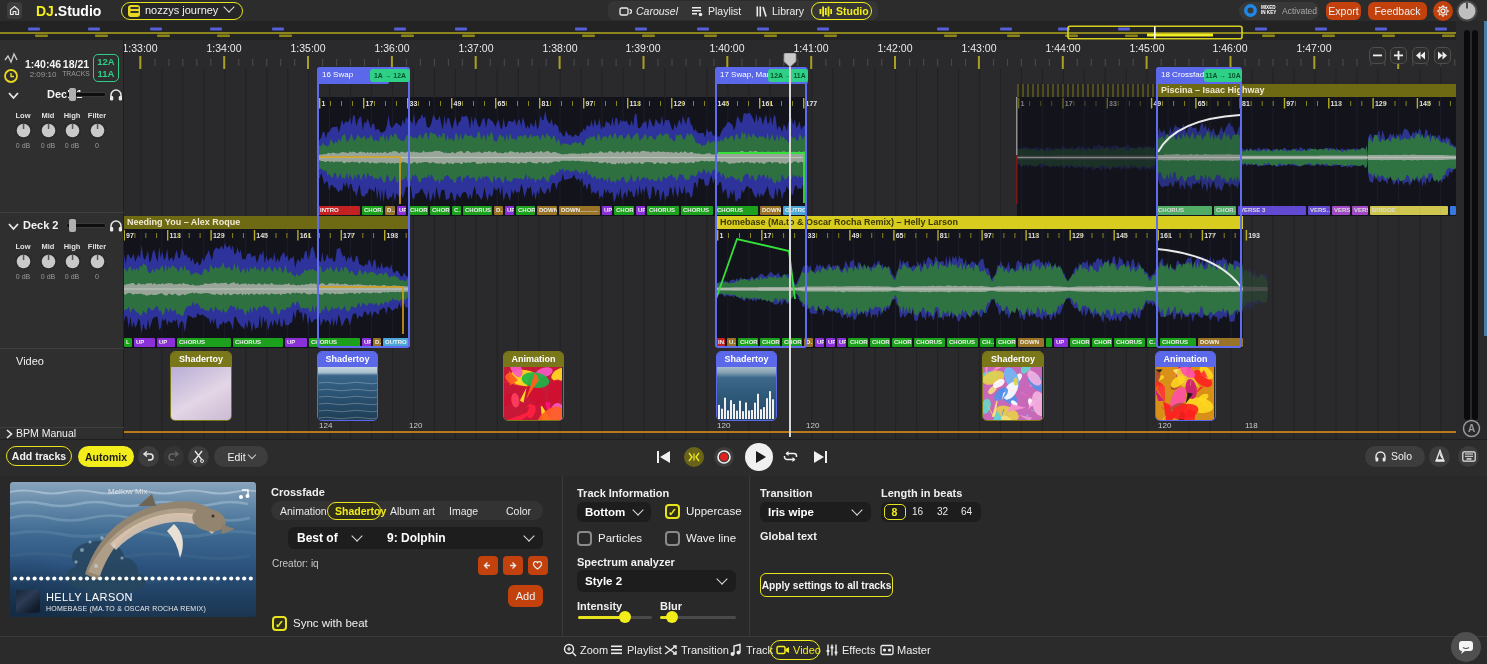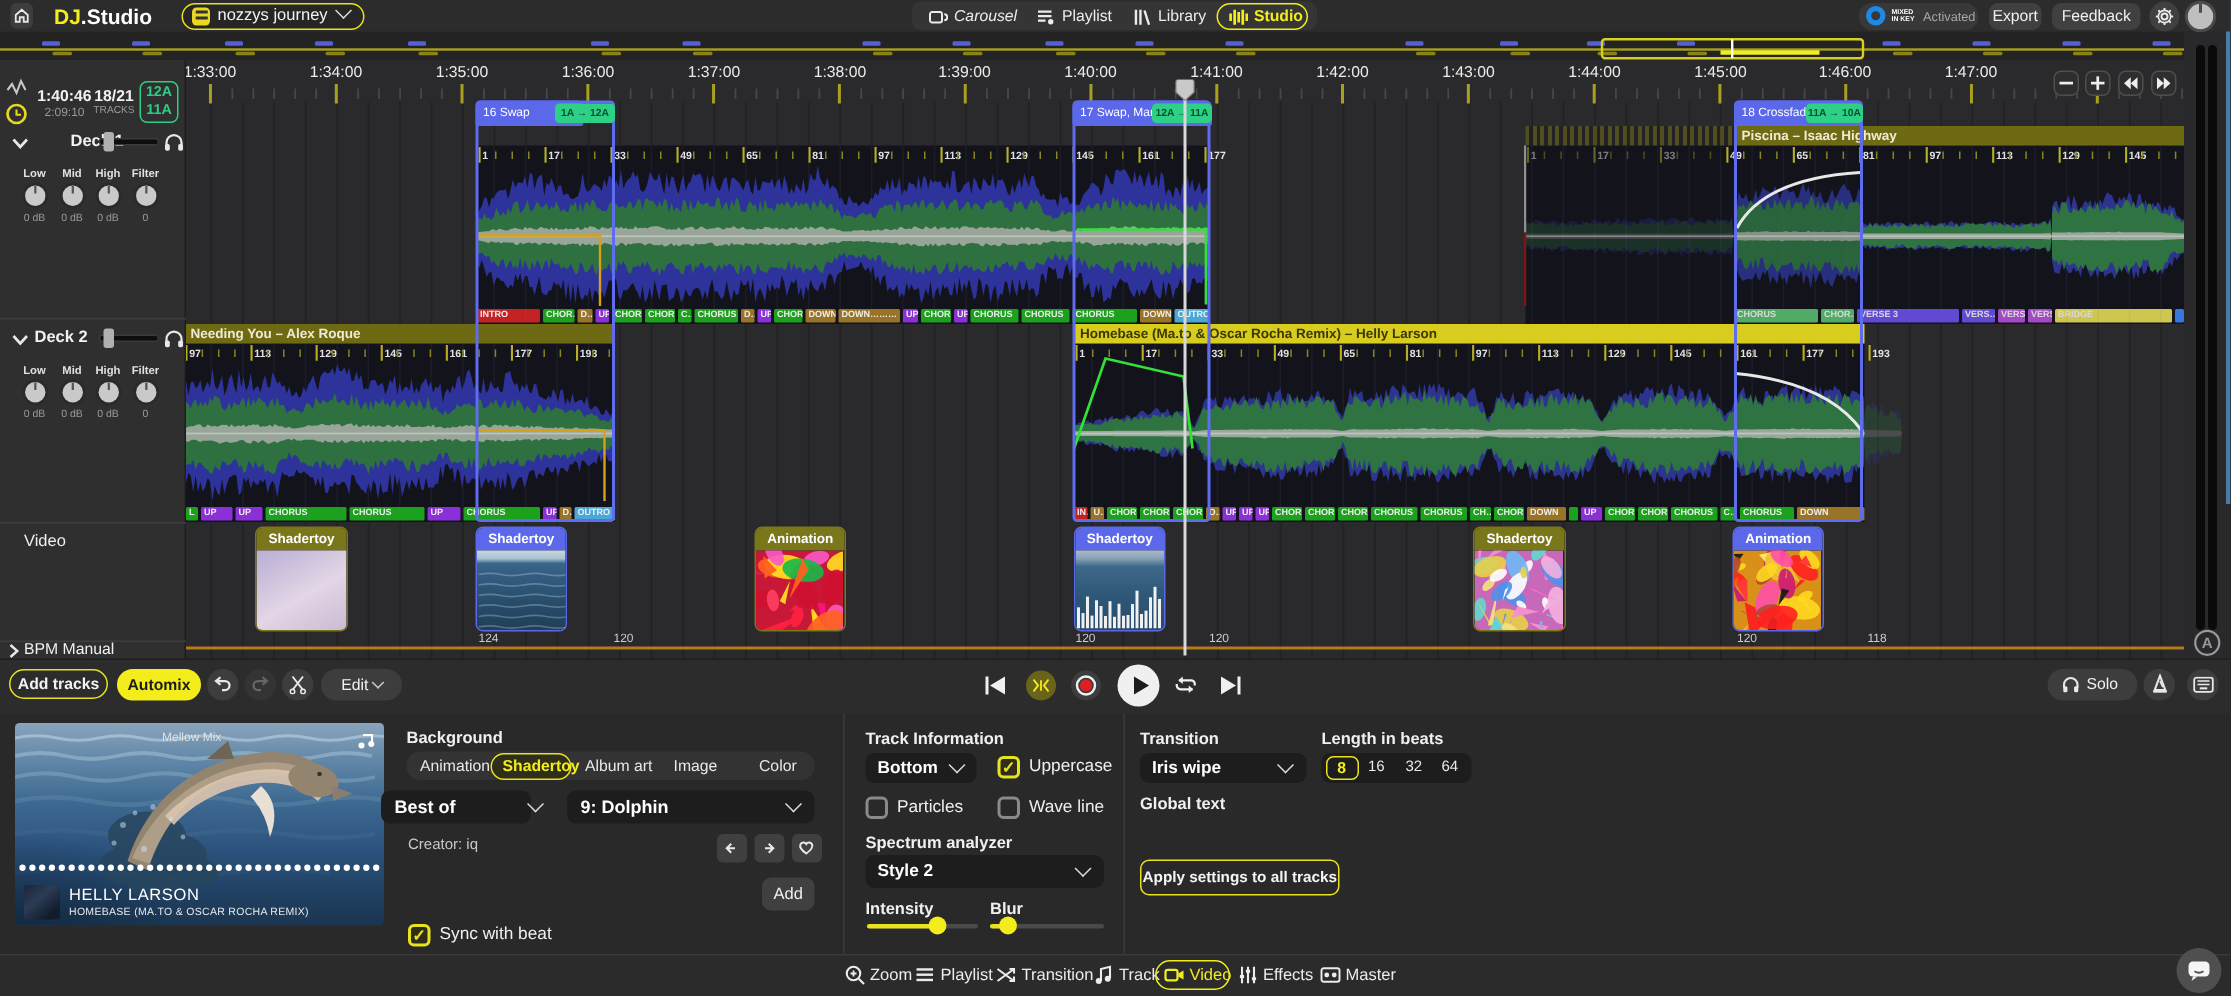--- a/index.html
+++ b/index.html
@@ -1,17 +1,17 @@
 <!DOCTYPE html>
 <html><head><meta charset="utf-8"><style>
 *{margin:0;padding:0;box-sizing:border-box;font-family:"Liberation Sans",sans-serif;}
 html,body{width:1487px;height:664px;background:#262626;overflow:hidden;}
 .abs{position:absolute;}
 #stage{position:relative;width:1487px;height:664px;background:#2a2a2c;}
-.btn{background:#404040;border-radius:6px;color:#f0f0f0;display:flex;align-items:center;justify-content:center;}
+.btn{background:#c2410c;border-radius:6px;color:#f0f0f0;display:flex;align-items:center;justify-content:center;}
 .ybord{border:1.5px solid #e8e31f;}
 .drop{background:#1d1d1d;border-radius:6px;color:#fff;display:flex;align-items:center;font-weight:700;}
 .chev{width:8px;height:8px;border-right:1.6px solid #ddd;border-bottom:1.6px solid #ddd;transform:rotate(45deg);margin-top:-4px;}
 .cb{width:15px;height:15px;border-radius:4px;position:absolute;}
 .cb.on{border:2px solid #e8e31f;color:#e8e31f;font-weight:700;font-size:11px;text-align:center;line-height:12px;}
 .cb.off{border:2px solid #8a8a8a;}
 </style></head><body>
 <div id="stage">
 
 <div class="abs" style="left:0;top:21px;width:1487px;height:419px;background:#2a2a2c;"></div>
@@ -1189,29 +1189,29 @@
       <circle cx="206.0" cy="2.5" r="2.1" fill="#fff"></circle>
       <circle cx="212.6" cy="2.5" r="2.1" fill="#fff"></circle>
       <circle cx="219.2" cy="2.5" r="2.1" fill="#fff"></circle>
       <circle cx="225.7" cy="2.5" r="2.1" fill="#fff"></circle>
       <circle cx="232.2" cy="2.5" r="2.1" fill="#fff"></circle>
       <circle cx="238.8" cy="2.5" r="2.1" fill="#fff"></circle>
     </svg>
 <div class="abs" style="left:16px;top:590px;width:24px;height:23px;border-radius:2px;background:linear-gradient(140deg,#1a2638,#2c3c55 40%,#121c2c 80%);"></div>
 <div class="abs" style="left:46px;top:591px;font-size:11px;letter-spacing:0.4px;color:#fff;">HELLY LARSON</div>
 <div class="abs" style="left:46px;top:605px;font-size:7px;letter-spacing:0.2px;color:#e8e8e8;">HOMEBASE (MA.TO &amp; OSCAR ROCHA REMIX)</div>
-<div class="abs" style="left:271px;top:486px;font-size:11px;font-weight:700;color:#f0f0f0;">Background</div>
+<div class="abs" style="left:271px;top:486px;font-size:11px;font-weight:700;color:#f0f0f0;">Crossfade</div>
 <div class="abs" style="left:271px;top:501px;width:272px;height:19px;background:#333333;border-radius:9px;"></div>
 <div class="abs" style="left:280px;top:505px;font-size:10.5px;color:#e8e8e8;">Animation</div>
 <div class="abs" style="left:327px;top:501.5px;width:54px;height:18px;border:1.5px solid #e8e31f;border-radius:9px;background:#2e2e1a;"></div>
 <div class="abs" style="left:335px;top:505px;font-size:10.5px;font-weight:700;color:#f2ed1b;">Shadertoy</div>
 <div class="abs" style="left:390px;top:505px;font-size:10.5px;color:#e8e8e8;">Album art</div>
 <div class="abs" style="left:449px;top:505px;font-size:10.5px;color:#e8e8e8;">Image</div>
 <div class="abs" style="left:506px;top:505px;font-size:10.5px;color:#e8e8e8;">Color</div>
-<div class="abs drop" style="left:254px;top:527px;width:100px;height:22px;font-size:12px;padding-left:9px;">Best of</div>
+<div class="abs drop" style="left:288px;top:527px;width:100px;height:22px;font-size:12px;padding-left:9px;">Best of</div>
 <div class="abs chev" style="left:353px;top:536px;"></div>
 <div class="abs drop" style="left:378px;top:527px;width:165px;height:22px;font-size:12px;padding-left:9px;">9: Dolphin</div>
 <div class="abs chev" style="left:525px;top:536px;"></div>
 <div class="abs" style="left:272px;top:558px;font-size:10px;color:#c8c8c8;">Creator: iq</div>
 <div class="abs btn" style="left:478px;top:556px;width:20px;height:19px;border-radius:4px;"></div>
 <svg class="abs" style="left:478px;top:556px;" width="20" height="19">
       <path d="M12,9.5 H7 M9.5,6.5 L6.5,9.5 L9.5,12.5" stroke="#e8e8e8" stroke-width="1.4" fill="none"></path>
     </svg>
 <div class="abs btn" style="left:503px;top:556px;width:20px;height:19px;border-radius:4px;"></div>
 <svg class="abs" style="left:503px;top:556px;" width="20" height="19">

